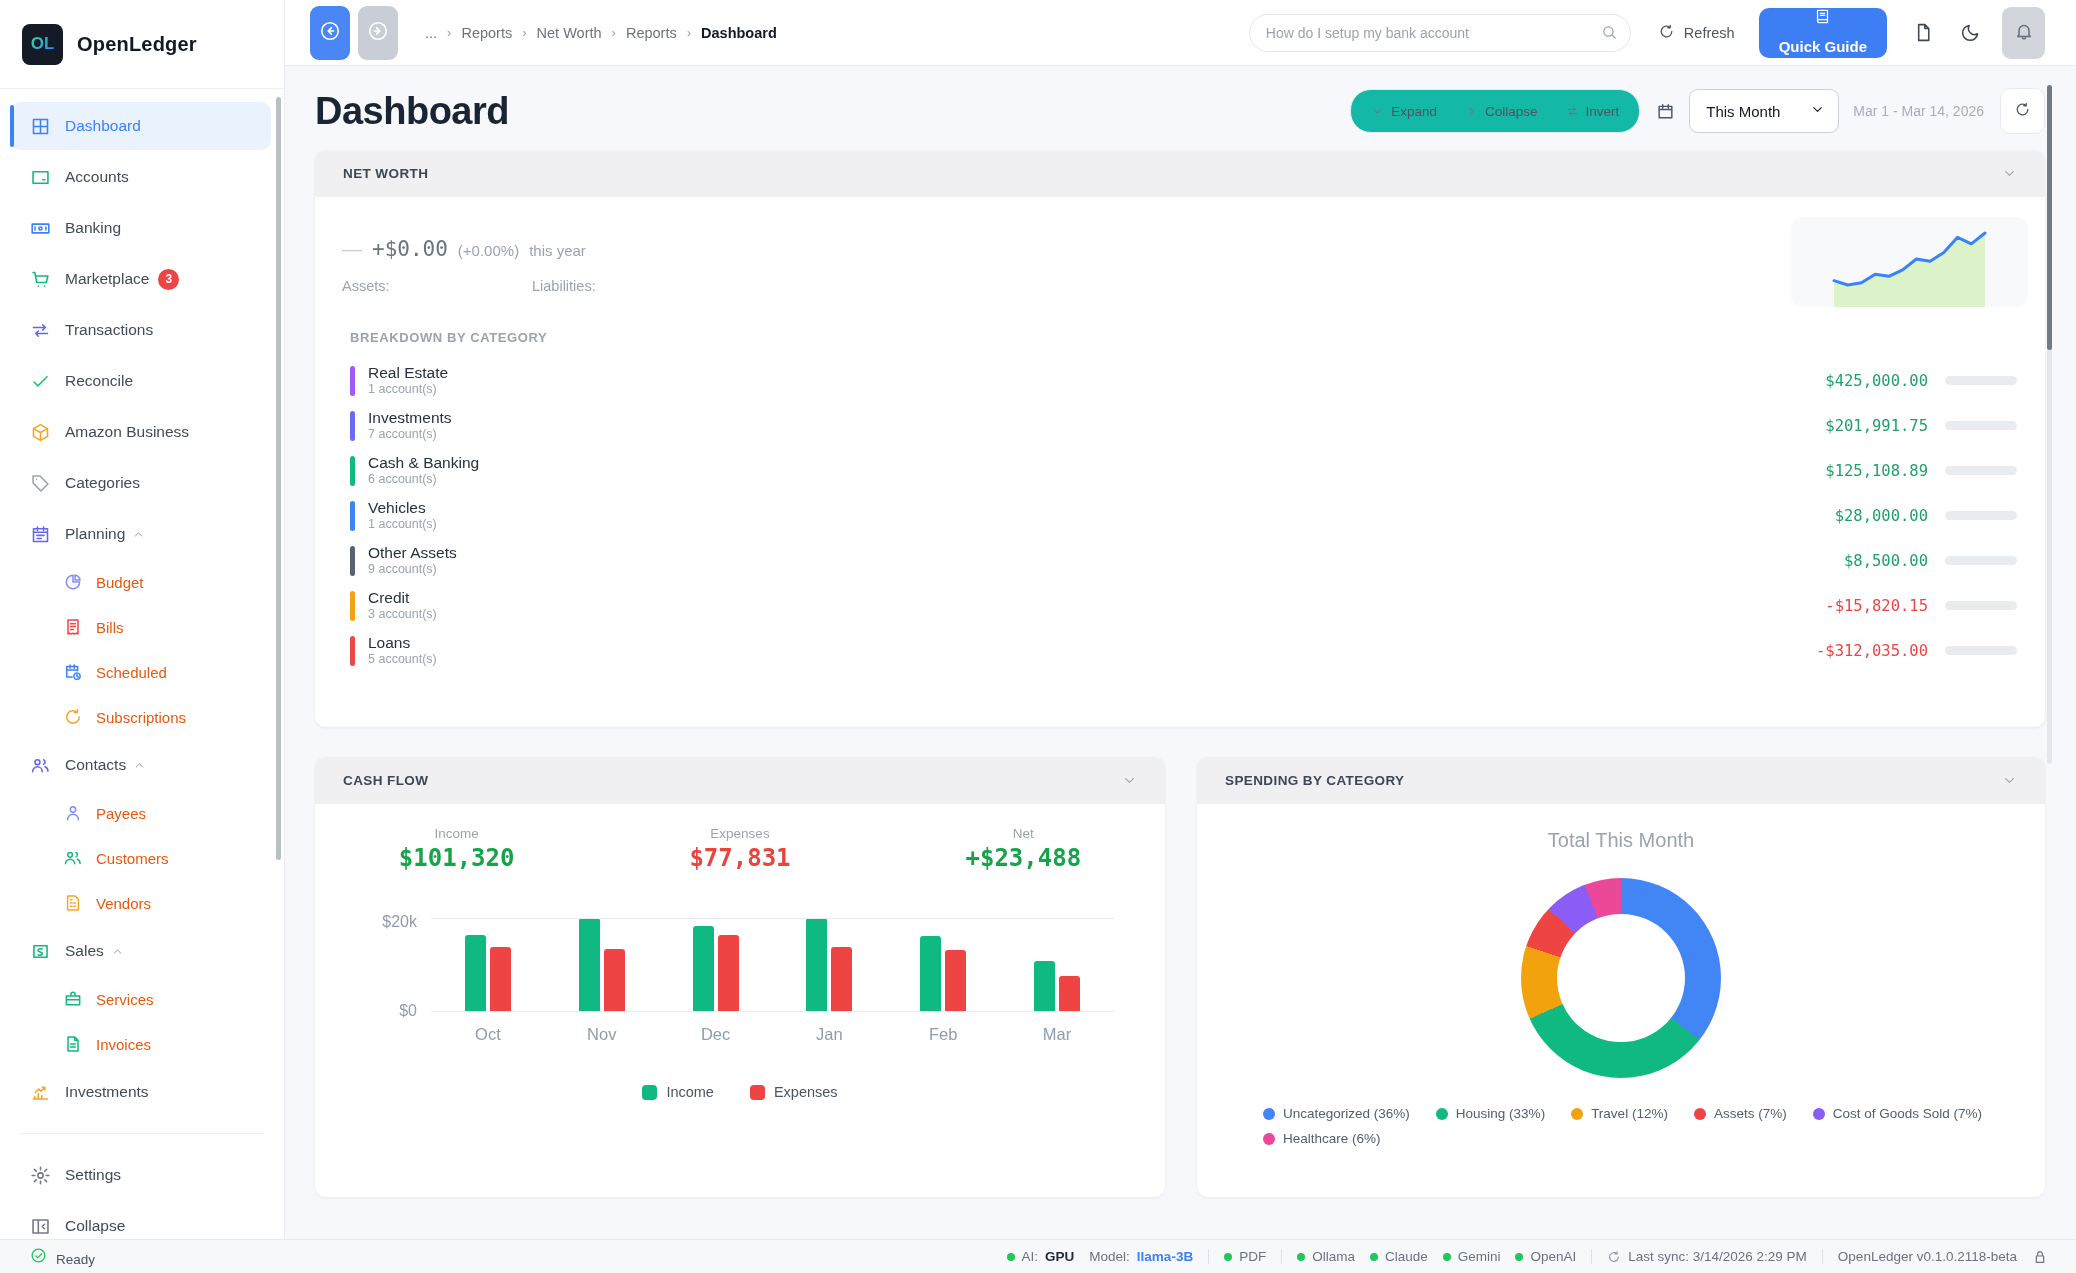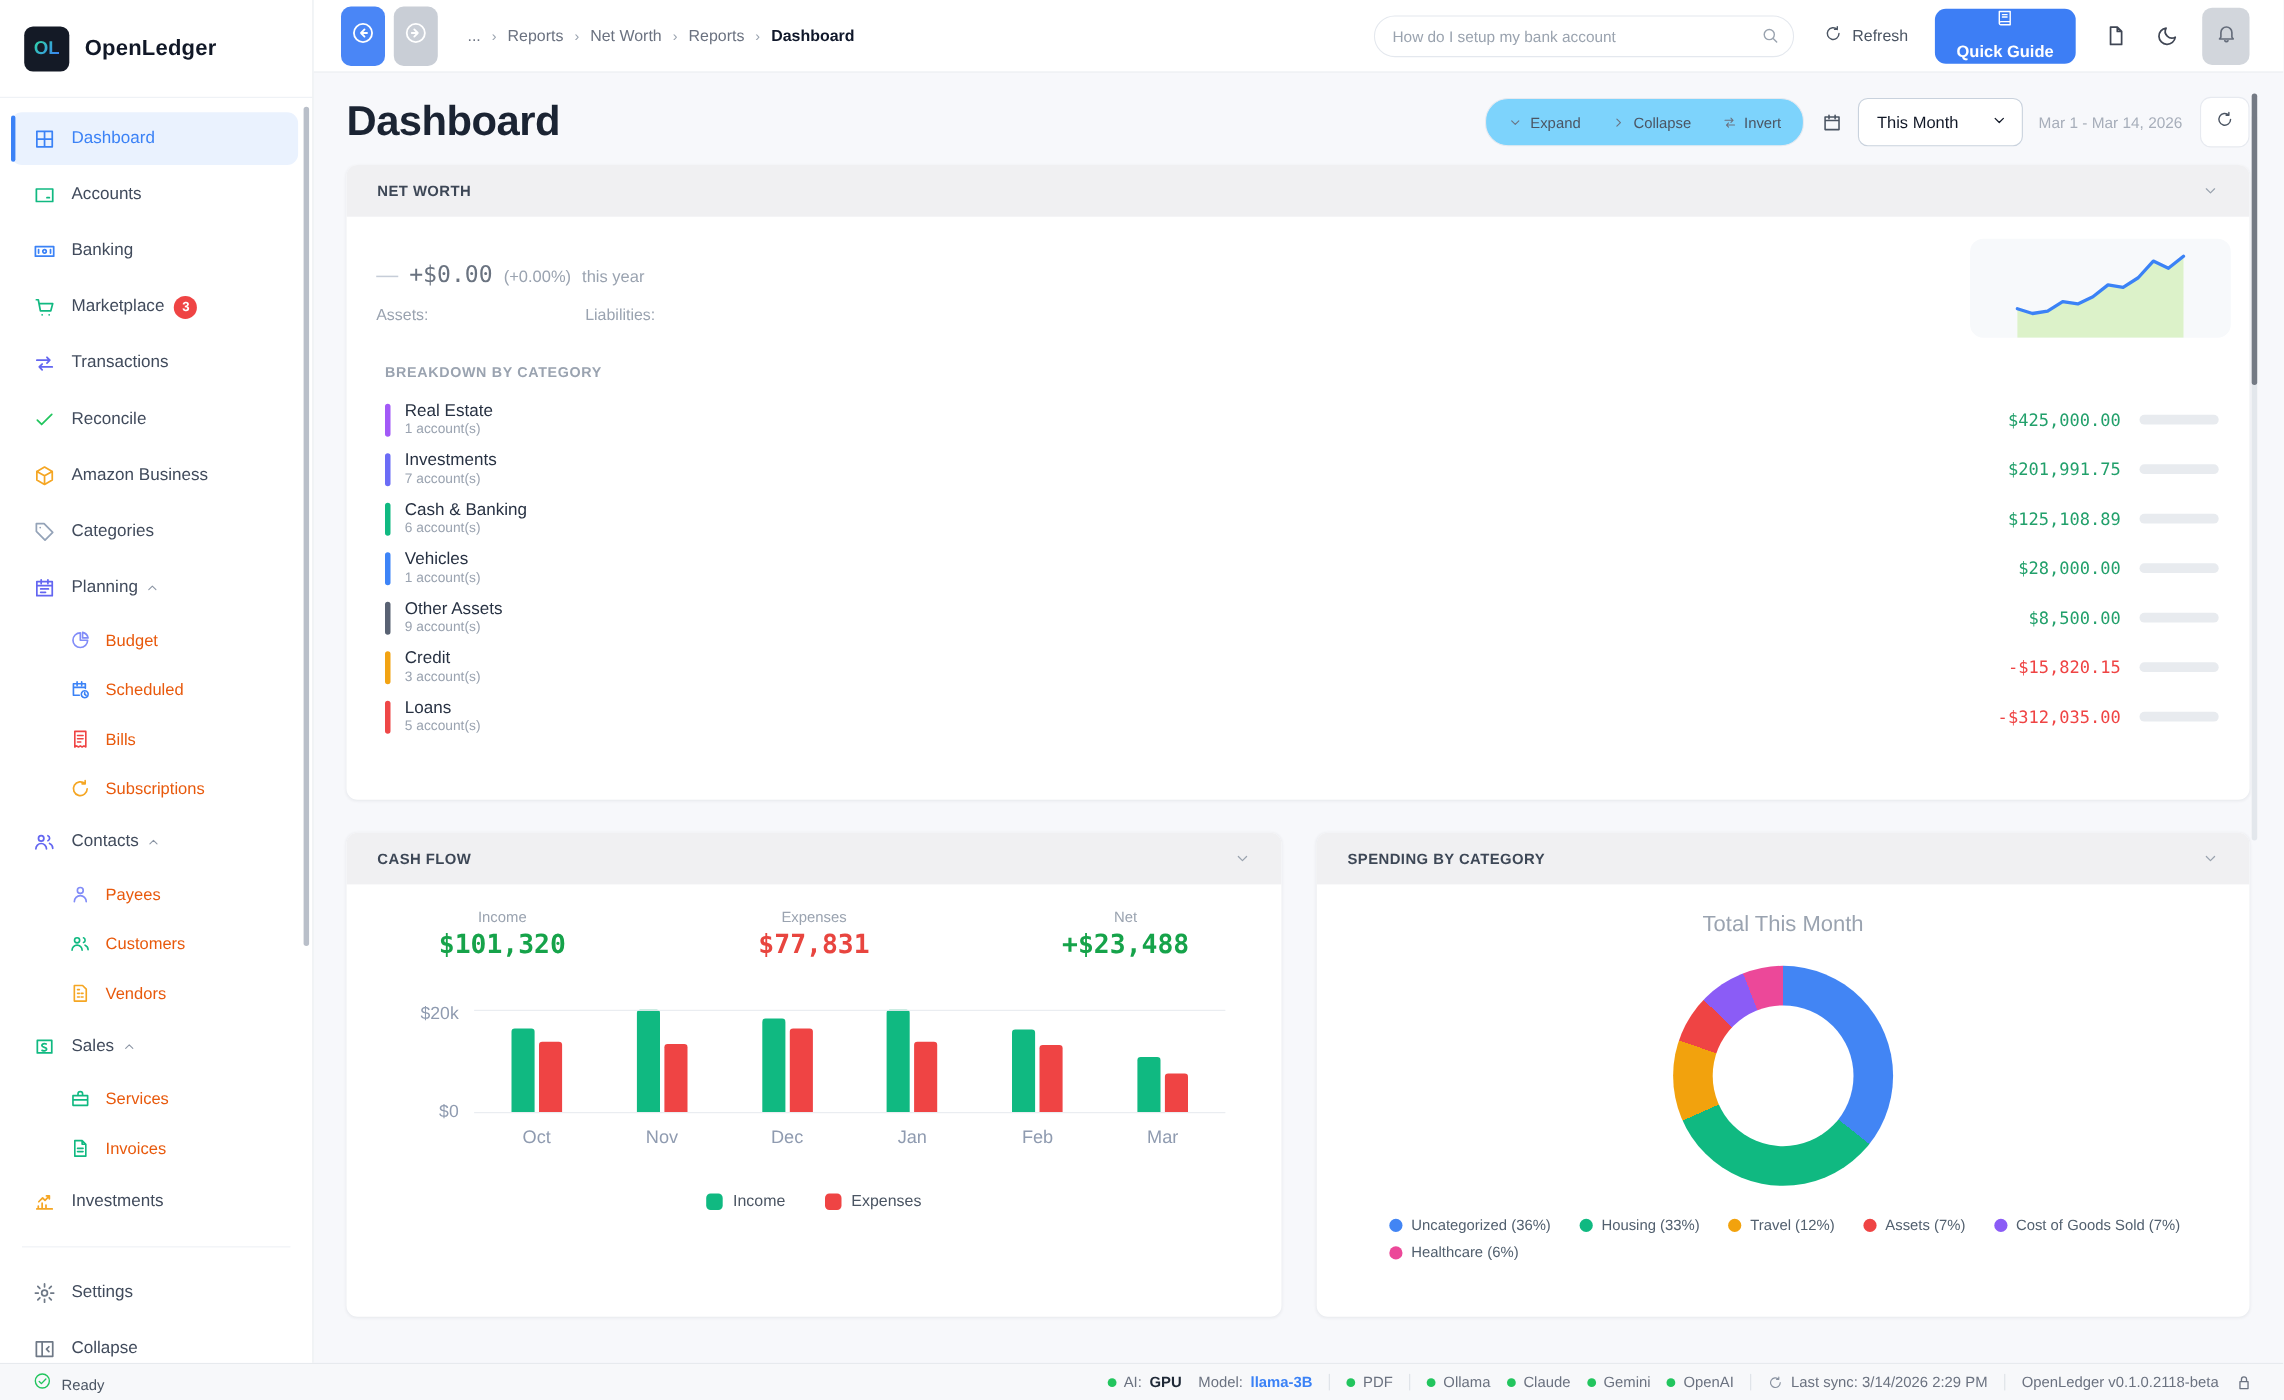--- a/index.html
+++ b/index.html
@@ -52,21 +52,21 @@
   .tb-refresh{display:flex;align-items:center;gap:9px;margin-left:27px;color:#4b5563;font-size:14.5px;cursor:pointer;white-space:nowrap;}
   .quick-guide{display:flex;align-items:center;gap:10px;margin-left:24px;height:50px;padding:0 20px;border-radius:10px;background:#3d7ef5;color:#fff;font-size:15px;font-weight:600;cursor:pointer;white-space:nowrap;flex-direction:column;}
   .tb-icon{display:flex;color:#3f4654;margin-left:26px;cursor:pointer;}
   .bell-btn{margin-left:21px;width:43px;height:52px;border-radius:9px;background:#d2d6dc;display:flex;align-items:center;justify-content:center;color:#646c7a;cursor:pointer;flex:none;}
 
   
   .content{position:absolute;left:0;right:0;top:66px;bottom:34px;padding:0 31px 0 30px;box-sizing:border-box;}
   .title-row{display:flex;align-items:center;margin-top:22px;}
   .page-title{margin:0;font-size:38px;font-weight:800;color:#1b2433;letter-spacing:-.5px;}
   .controls{margin-left:auto;display:flex;align-items:center;}
-  .pill-group{display:flex;align-items:center;height:42px;border:1px solid #e7eaf0;background:#7dd3fc;border-radius:21px;padding:0 6px;}
+  .pill-group{display:flex;align-items:center;height:42px;border:1px solid #e7eaf0;background:#14b8a6;border-radius:21px;padding:0 6px;}
   .pill-btn{display:flex;align-items:center;gap:7px;padding:0 14px;font-size:13.5px;color:#4b5563;cursor:pointer;white-space:nowrap;}
   .ctl-cal{margin-left:16px;color:#4b5563;display:flex;}
   .period-select{margin-left:14px;display:flex;align-items:center;justify-content:space-between;width:150px;height:44px;border:1px solid #c9d2dd;border-radius:9px;background:#fff;padding:0 13px 0 16px;font-size:15px;color:#111827;cursor:pointer;box-sizing:border-box;gap:16px;}
   .date-range{margin-left:14px;font-size:14px;color:#a7aeba;white-space:nowrap;}
   .sync-btn{margin-left:16px;width:43px;height:44px;border:1px solid #e7eaf0;border-radius:10px;background:#fff;display:flex;align-items:center;justify-content:center;color:#4b5563;cursor:pointer;}
   .main-scroll-track{position:absolute;top:38px;right:24px;width:5px;height:660px;border-radius:3px;background:#e3e7ec;}
   .main-scroll-thumb{position:absolute;top:19px;right:24px;width:5px;height:265px;border-radius:3px;background:#747a84;z-index:2;}
 
   .card{background:#fff;border-radius:10px;box-shadow:0 1px 3px rgba(15,23,42,.07);overflow:hidden;}
   .section-header{height:47px;background:#f0f0f2;display:flex;align-items:center;justify-content:space-between;padding:0 28px;}
@@ -195,30 +195,30 @@
             </svg>
           </span>
         </div>
         <div class="nav-item nav-sub">
           <svg viewBox="0 0 24 24" width="20" height="20" fill="none" stroke="#818cf8" stroke-width="1.8" stroke-linecap="round" stroke-linejoin="round">
             <path d="M12 4a8 8 0 1 0 8 8h-8z M14.5 3.5a8 8 0 0 1 6 6h-6z"></path>
           </svg>
           <span class="nav-label">Budget</span>
         </div>
         <div class="nav-item nav-sub">
+          <svg viewBox="0 0 24 24" width="20" height="20" fill="none" stroke="#ef4444" stroke-width="1.8" stroke-linecap="round" stroke-linejoin="round">
+            <path d="M6 3.5h12v17l-2-1.2-2 1.2-2-1.2-2 1.2-2-1.2-2 1.2z M9 8h6 M9 11.5h6 M9 15h3.5"></path>
+          </svg>
+          <span class="nav-label">Bills</span>
+        </div>
+        <div class="nav-item nav-sub">
           <svg viewBox="0 0 24 24" width="20" height="20" fill="none" stroke="#3b82f6" stroke-width="1.8" stroke-linecap="round" stroke-linejoin="round">
             <path d="M4.5 5.5h13v5 M4.5 5.5V18h6.5 M4.5 9.5h13 M8.5 3.5v4 M13.5 3.5v4 M16.8 13.2a3.8 3.8 0 1 0 .1 0z M16.8 15.2v1.9l1.4.9"></path>
           </svg>
           <span class="nav-label">Scheduled</span>
-        </div>
-        <div class="nav-item nav-sub">
-          <svg viewBox="0 0 24 24" width="20" height="20" fill="none" stroke="#ef4444" stroke-width="1.8" stroke-linecap="round" stroke-linejoin="round">
-            <path d="M6 3.5h12v17l-2-1.2-2 1.2-2-1.2-2 1.2-2-1.2-2 1.2z M9 8h6 M9 11.5h6 M9 15h3.5"></path>
-          </svg>
-          <span class="nav-label">Bills</span>
         </div>
         <div class="nav-item nav-sub">
           <svg viewBox="0 0 24 24" width="20" height="20" fill="none" stroke="#f5a623" stroke-width="1.8" stroke-linecap="round" stroke-linejoin="round">
             <path d="M19.5 12a7.5 7.5 0 1 1-2.2-5.3 M17.3 3.2v3.5h-3.5"></path>
           </svg>
           <span class="nav-label">Subscriptions</span>
         </div>
         <div class="nav-item">
           <svg viewBox="0 0 24 24" width="21" height="21" fill="none" stroke="#6366f1" stroke-width="1.8" stroke-linecap="round" stroke-linejoin="round">
             <path d="M8.5 11a2.8 2.8 0 1 0 0-5.6 2.8 2.8 0 0 0 0 5.6z M3 19a5.5 5.5 0 0 1 11 0 M15.5 5.4a2.8 2.8 0 0 1 0 5.2 M17.2 13.5a5.5 5.5 0 0 1 3.3 5"></path>

